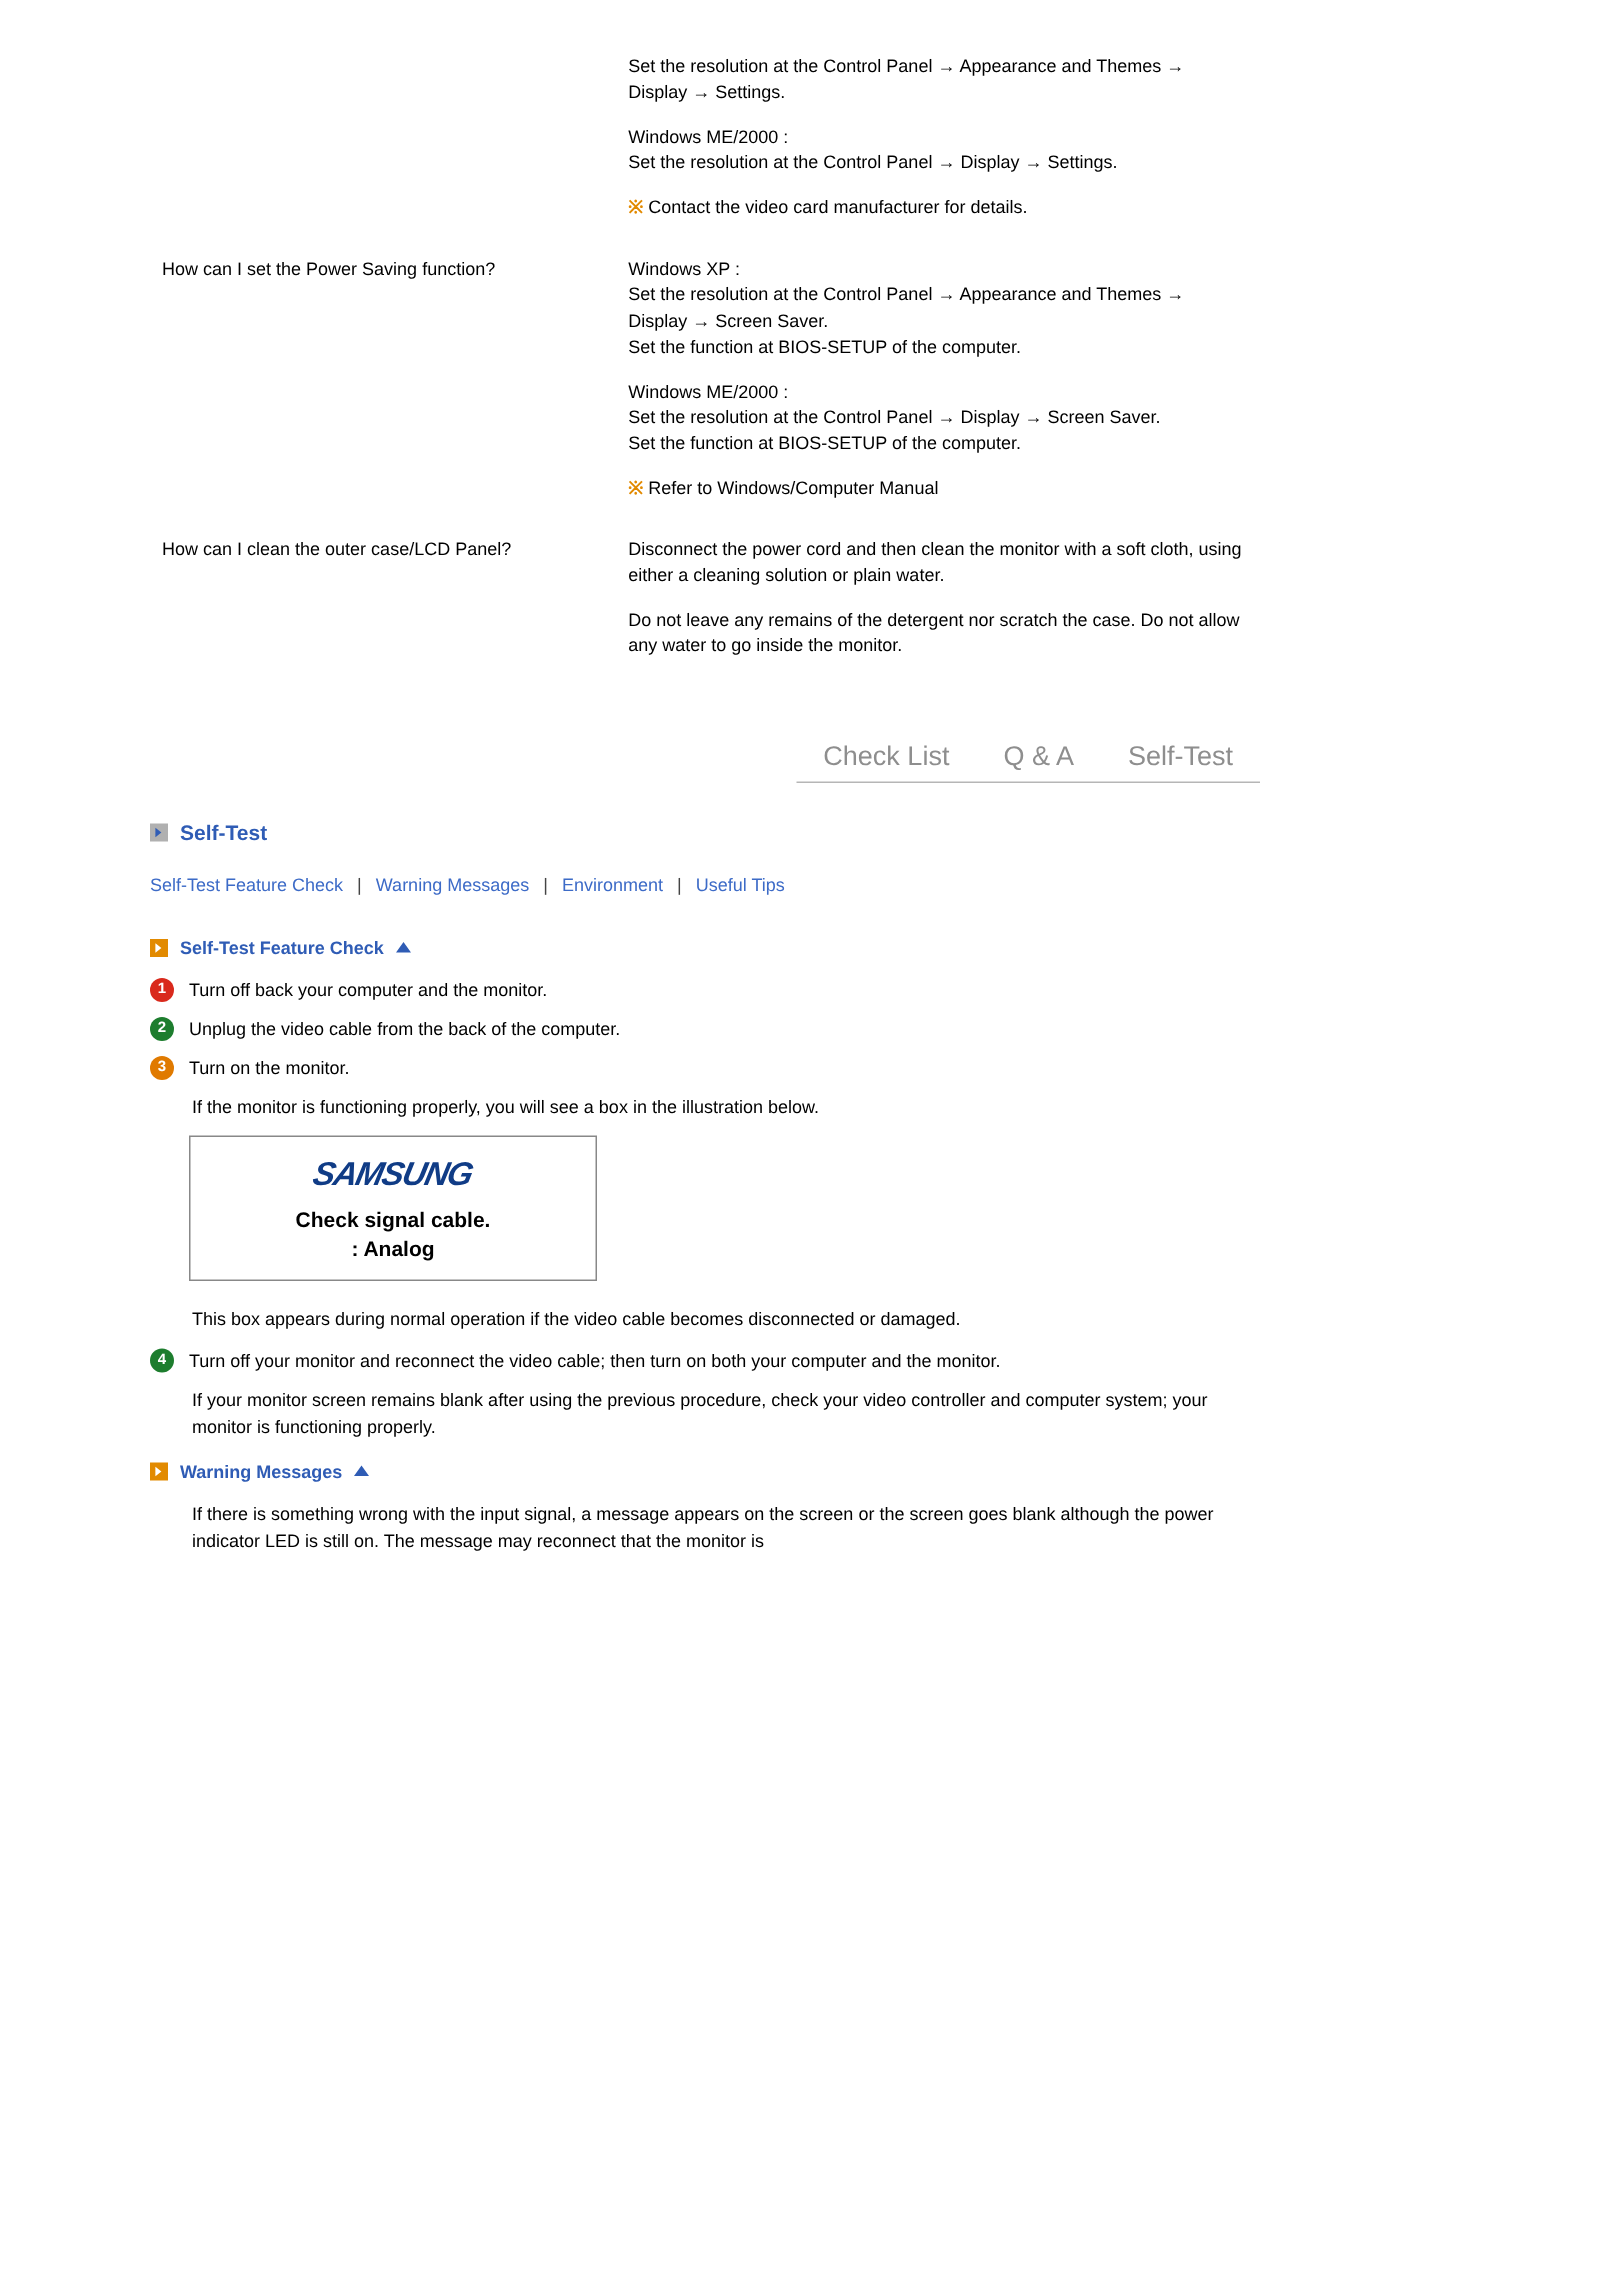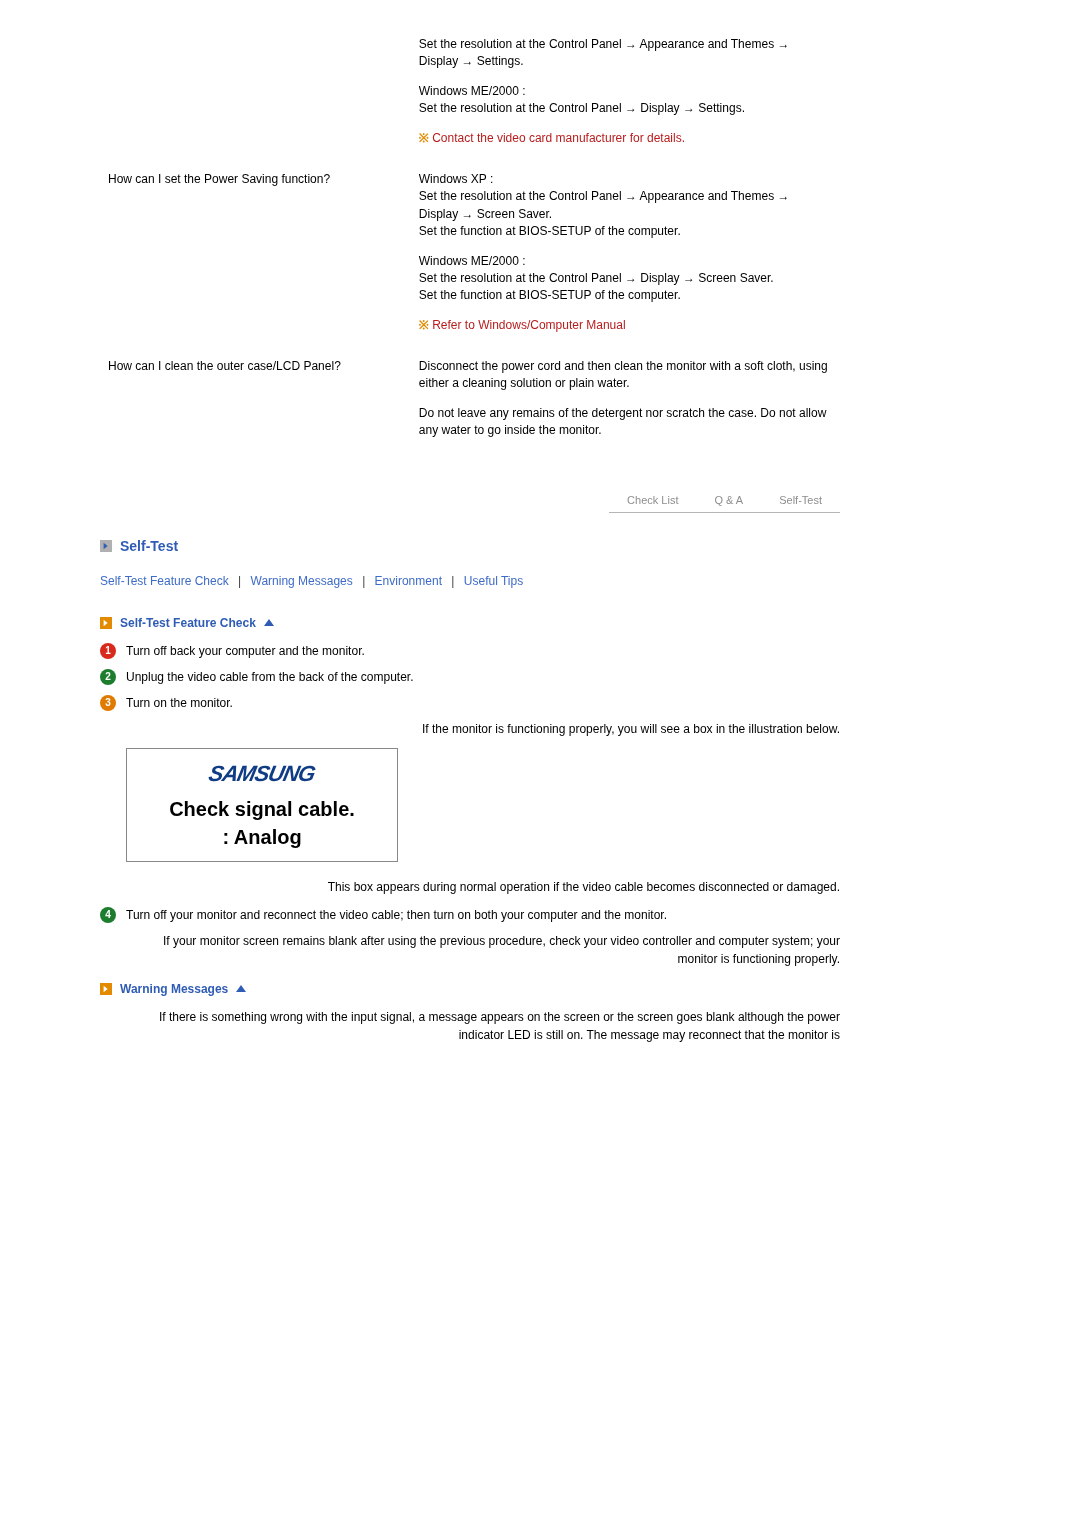--- a/index.html
+++ b/index.html
@@ -27,41 +27,41 @@
   .qa-q, .qa-a {
     display: table-cell;
     vertical-align: top;
     padding: 6px 8px;
     line-height: 1.45;
   }
   .qa-q { width: 42%; }
   .qa-a { width: 58%; }
   .ans-block { margin-bottom: 12px; }
   .note-link {
-    color: #b91c1c;
+    color: #000000;
     margin-top: 32px;
   }
   .note-marker {
     color: #E28A00;
     font-weight: bold;
   }
   .tabs-wrap {
     width: 100%;
     display: flex;
     justify-content: flex-end;
     margin: 30px 0 25px 0;
   }
   .tabs {
     display: flex;
     border-bottom: 1px solid #B6B6B6;
   }
   .tab {
     padding: 6px 18px;
     color: #8E8E8E;
-    font-size: 11px;
+    font-size: 18px;
     cursor: pointer;
   }
   .section-head {
     display: flex;
     align-items: center;
     color: #2F5CB5;
     font-weight: bold;
     font-size: 14px;
     margin: 10px 0 20px 0;
   }
@@ -125,21 +125,21 @@
     justify-content: center;
     margin-right: 10px;
     flex: 0 0 16px;
     margin-top: 1px;
   }
   .step-num.c1 { background: #D9291C; }
   .step-num.c2 { background: #1D7D2E; }
   .step-num.c3 { background: #E07A00; }
   .step-num.c4 { background: #1D7D2E; }
   .step-body { flex: 1; }
-  .indent { margin-left: 28px; margin-bottom: 10px; line-height: 1.5; text-align: right; }
+  .indent { margin-left: 28px; margin-bottom: 10px; line-height: 1.5; }
   .msgbox {
     border: 1px solid #888;
     width: 272px;
     padding: 12px 14px 10px 14px;
     margin: 10px 0 16px 26px;
     text-align: center;
     box-sizing: border-box;
   }
   .msgbox-logo {
     font-family: Arial, sans-serif;
@@ -149,21 +149,21 @@
     letter-spacing: -1px;
     font-style: italic;
   }
   .msgbox-logo .slashA {
     display: inline-block;
     transform: skewX(-12deg);
   }
   .msgbox-text {
     margin-top: 8px;
     font-weight: bold;
-    font-size: 20px;
+    font-size: 14px;
     line-height: 1.4;
   }
   .bullet-chev {
     display: inline-flex;
     align-items: center;
     justify-content: center;
     width: 12px;
     height: 12px;
     background: #B0B0B0;
   }

